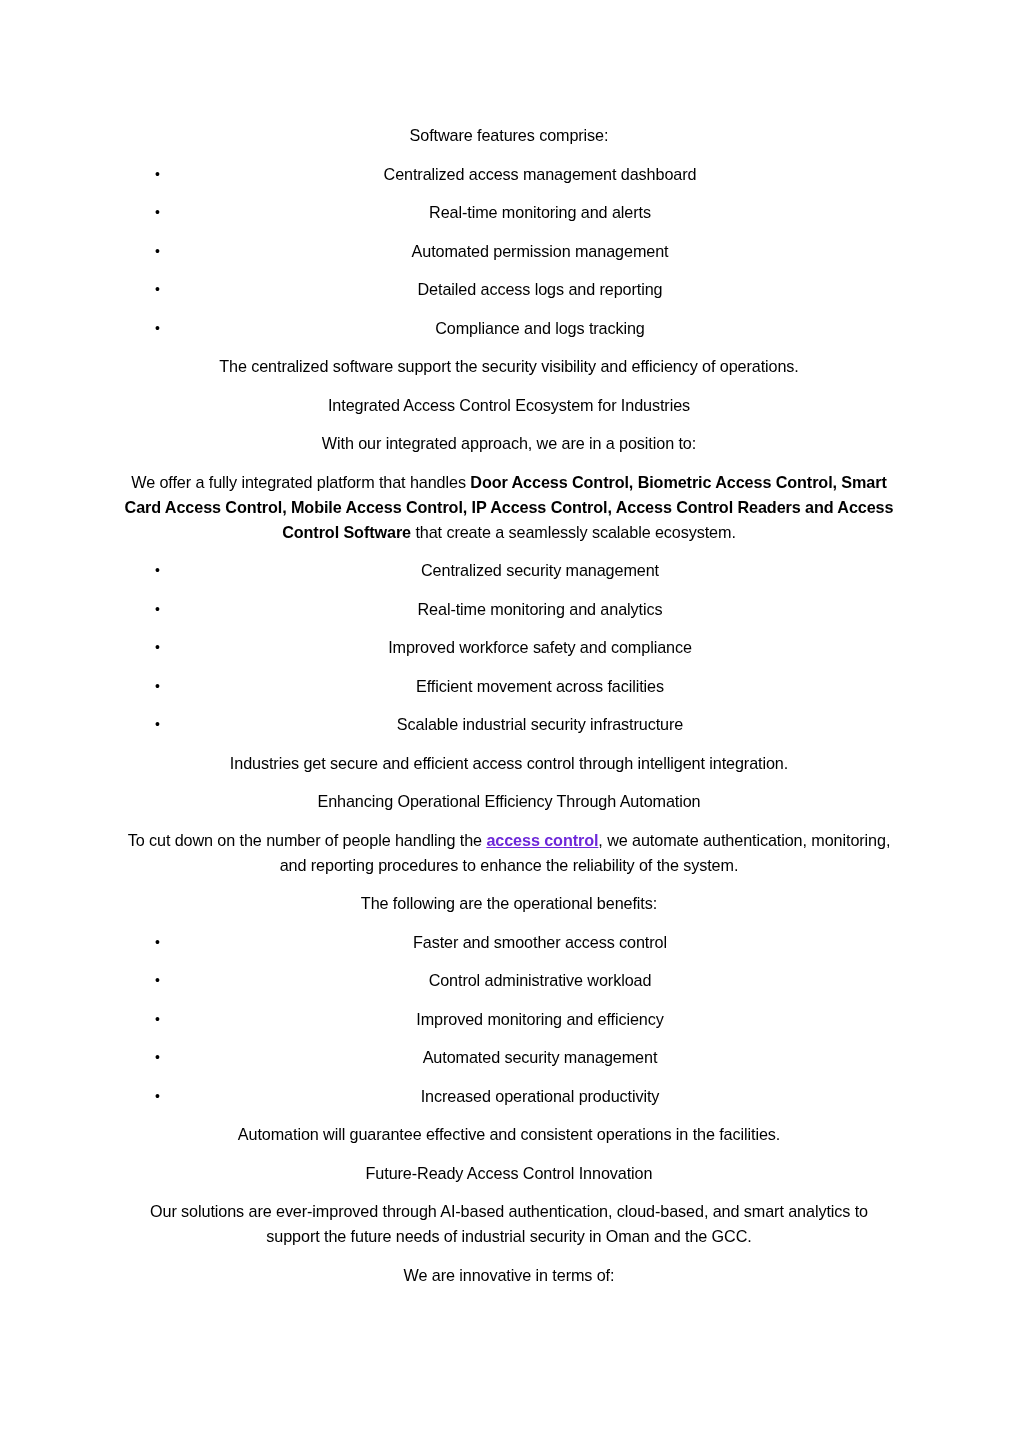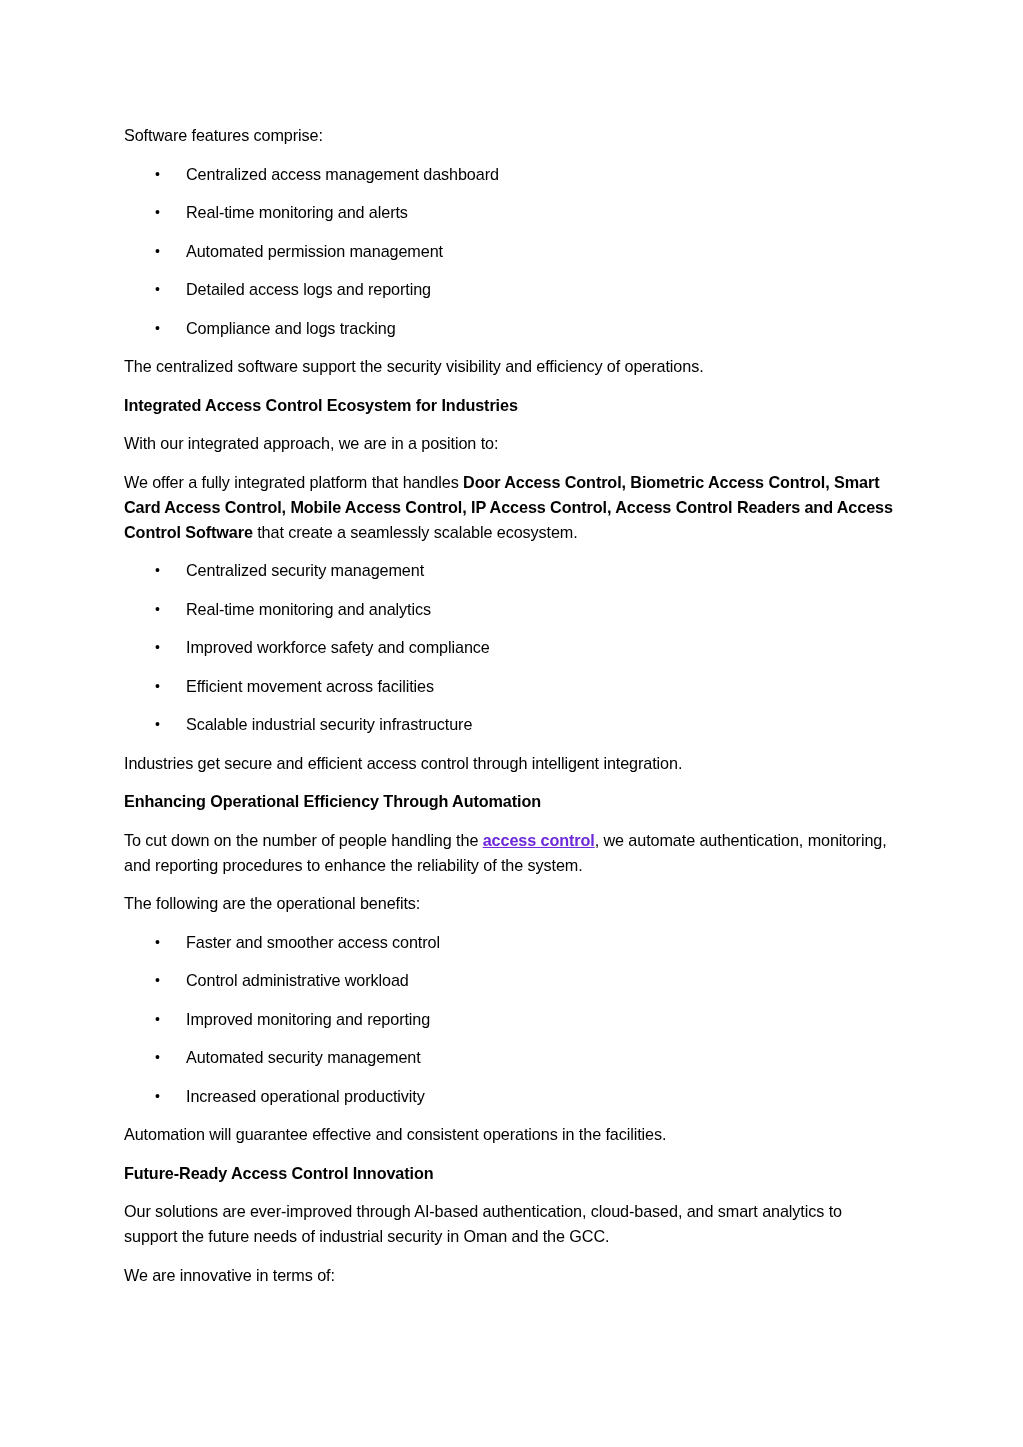--- a/index.html
+++ b/index.html
@@ -1,20 +1,20 @@
 <!DOCTYPE html>
 <html><head>
 <meta charset="utf-8">
 <style>
   html, body { margin: 0; padding: 0; background: #ffffff; }
   body { width: 1023px; height: 1447px; position: relative; overflow: hidden;
          font-family: "Liberation Sans", "DejaVu Sans", sans-serif; color: #000; }
-  .page { position: absolute; left: 124px; top: 123px; width: 770px; font-size: 16.2px; line-height: 25px; letter-spacing: -0.1px; }
+  .page { position: absolute; left: 124px; top: 123px; width: 770px; font-size: 16.2px; line-height: 25px; letter-spacing: -0.1px; text-align: center; }
   .p { margin: 0 0 13.5px 0; }
-  .h { font-weight: bold; margin: 0 0 13.5px 0; }
+  .h { font-weight: normal; margin: 0 0 13.5px 0; }
   ul { list-style: none; margin: 0; padding: 0; }
   li { position: relative; padding-left: 62px; margin: 0 0 13.5px 0; }
   li .bullet { position: absolute; left: 31px; top: 0; font-size: 14px; }
   b { font-weight: bold; }
   a.link { color: #6d28d9; font-weight: bold; text-decoration: underline; }
 </style>
 </head>
 <body>
 
 <div class="page">
@@ -40,21 +40,21 @@
     <li><span class="bullet">•</span><span>Scalable industrial security infrastructure</span></li>
   </ul>
   <p class="p">Industries get secure and efficient access control through intelligent integration.</p>
 
   <p class="h">Enhancing Operational Efficiency Through Automation</p>
   <p class="p"><span>To cut down on the number of people handling the </span><a class="link">access control</a><span>, we automate authentication, monitoring, and reporting procedures to enhance the reliability of the system.</span></p>
   <p class="p">The following are the operational benefits:</p>
   <ul>
     <li><span class="bullet">•</span><span>Faster and smoother access control</span></li>
     <li><span class="bullet">•</span><span>Control administrative workload</span></li>
-    <li><span class="bullet">•</span><span>Improved monitoring and reporting</span></li>
+    <li><span class="bullet">•</span><span>Improved monitoring and efficiency</span></li>
     <li><span class="bullet">•</span><span>Automated security management</span></li>
     <li><span class="bullet">•</span><span>Increased operational productivity</span></li>
   </ul>
   <p class="p">Automation will guarantee effective and consistent operations in the facilities.</p>
 
   <p class="h">Future-Ready Access Control Innovation</p>
   <p class="p">Our solutions are ever-improved through AI-based authentication, cloud-based, and smart analytics to support the future needs of industrial security in Oman and the GCC.</p>
   <p class="p">We are innovative in terms of:</p>
 
 </div>

